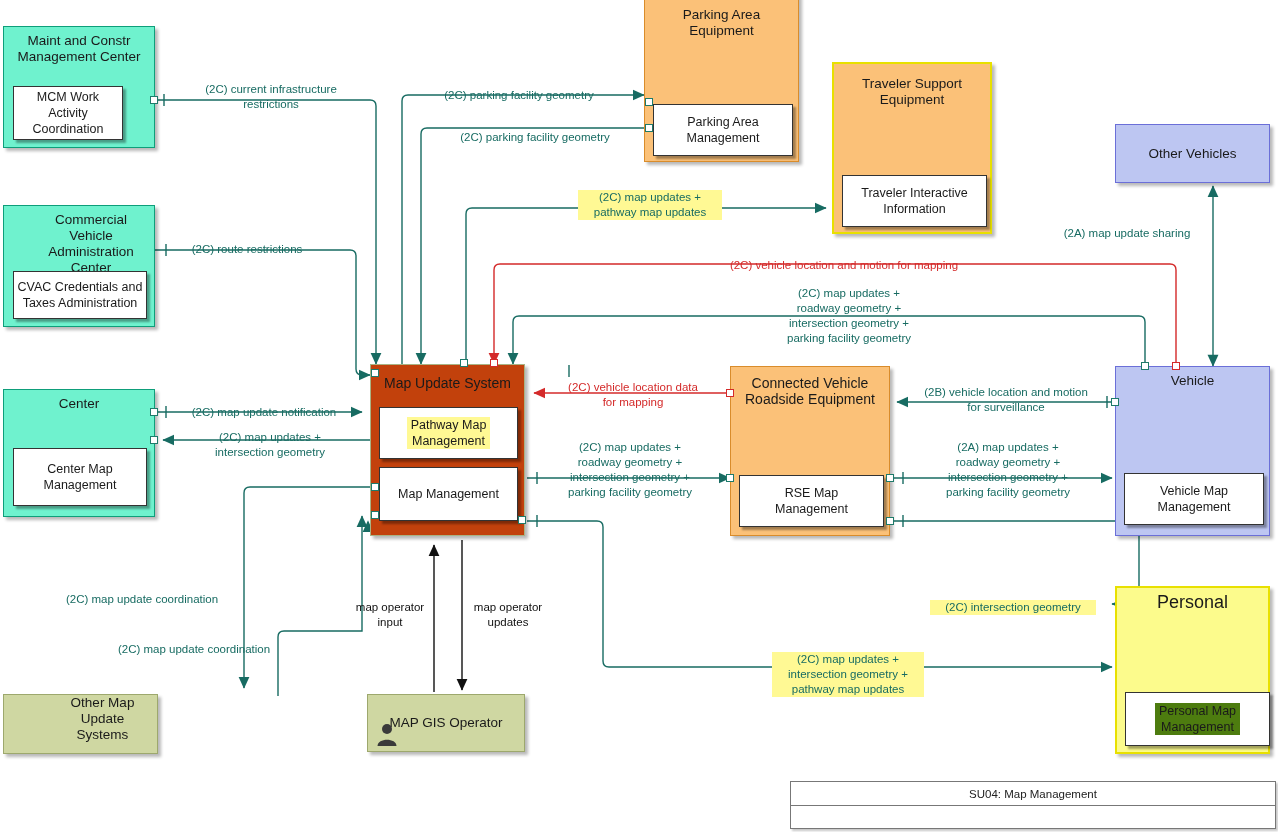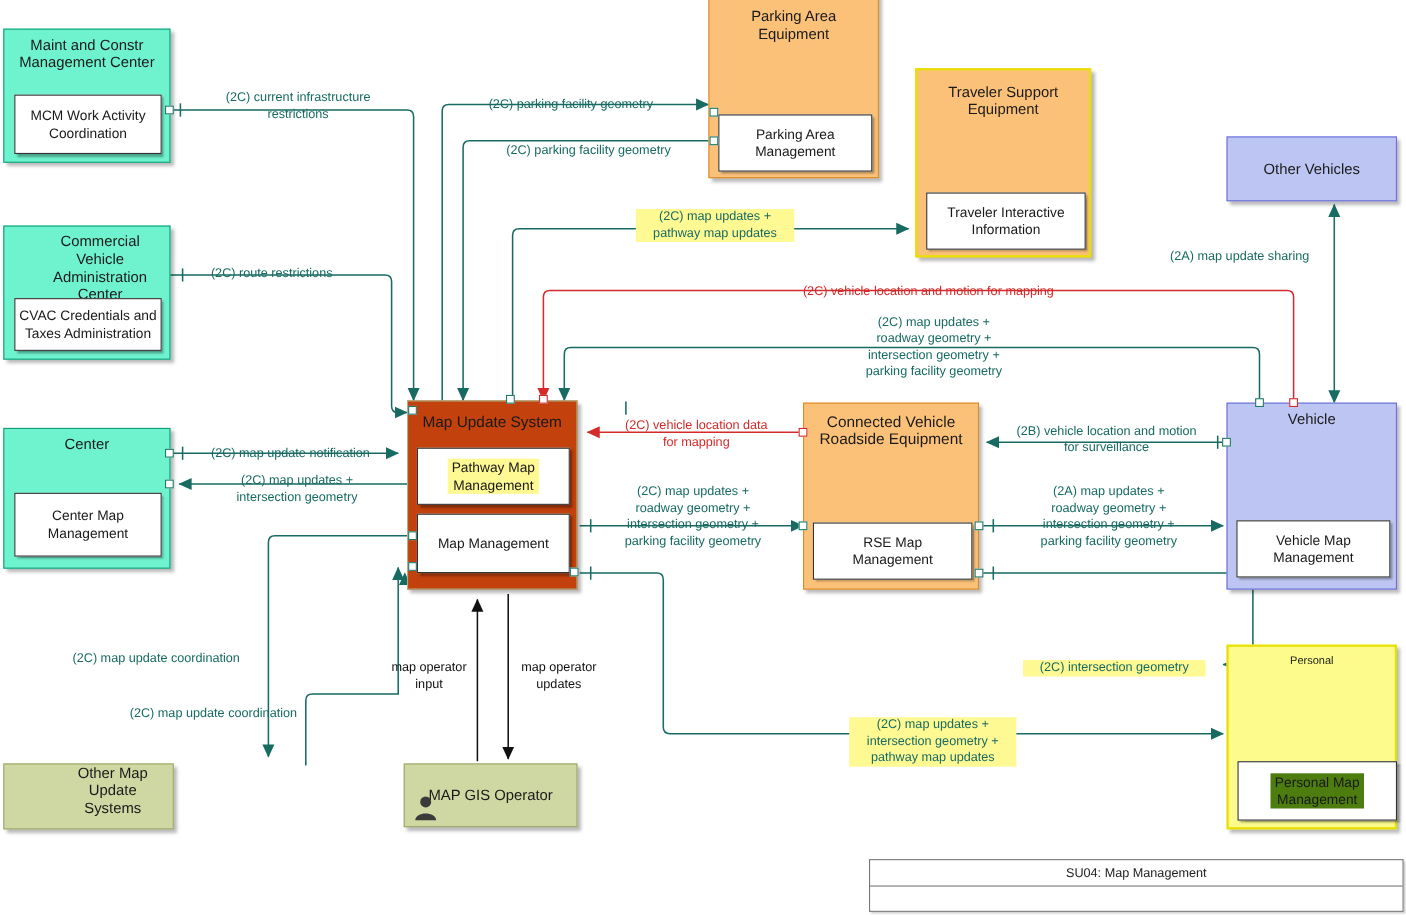--- a/index.html
+++ b/index.html
@@ -132,21 +132,21 @@
 
       <path d="M434,692 L434,545" marker-end="url(#arrBlack)"></path>
 
       <path d="M462,540 L462,690" marker-end="url(#arrBlack)"></path>
     </g>
   </svg>
 
   <div class="node c-center" style="left:3px;top:26px;width:152px;height:122px;">
     <div class="title" style="white-space:pre-line;">Maint and Constr
 Management Center</div>
-    <div class="sub" style="left:9px;top:59px;width:134px;height:54px;">
+    <div class="sub" style="left:9px;top:59px;width:110px;height:54px;">
       <span style="white-space:pre-line;">MCM Work Activity
 Coordination</span>
     </div>
   </div>
   <div class="port" style="left:150px;top:96px;"></div>
 
   <div class="node c-center" style="left:3px;top:205px;width:152px;height:122px;">
     <div class="title" style="white-space:pre-line;padding-left:28px;">Commercial Vehicle
 Administration
 Center</div>
@@ -238,21 +238,21 @@
     <div class="sub" style="left:8px;top:106px;width:140px;height:52px;">
       <span style="white-space:pre-line;">Vehicle Map
 Management</span>
     </div>
   </div>
   <div class="port" style="left:1141px;top:362px;"></div>
   <div class="port red" style="left:1172px;top:362px;"></div>
   <div class="port" style="left:1111px;top:398px;"></div>
 
   <div class="node c-personal" style="left:1115px;top:586px;width:155px;height:168px;">
-    <div class="title" style="top:6px;font-size:10px;">Personal</div>
+    <div class="title" style="top:6px;font-size:18px;">Personal</div>
     <div class="sub" style="left:8px;top:104px;width:145px;height:54px;">
       <span style="white-space:pre-line;background:#4d7c0f;"><span>Personal Map
 Management</span></span>
     </div>
   </div>
 
   <div class="lbl" style="left:186px;top:82px;width:170px;">(2C) current infrastructure
 restrictions</div>
 
   <div class="lbl" style="left:424px;top:88px;width:190px;">(2C) parking facility geometry</div>

